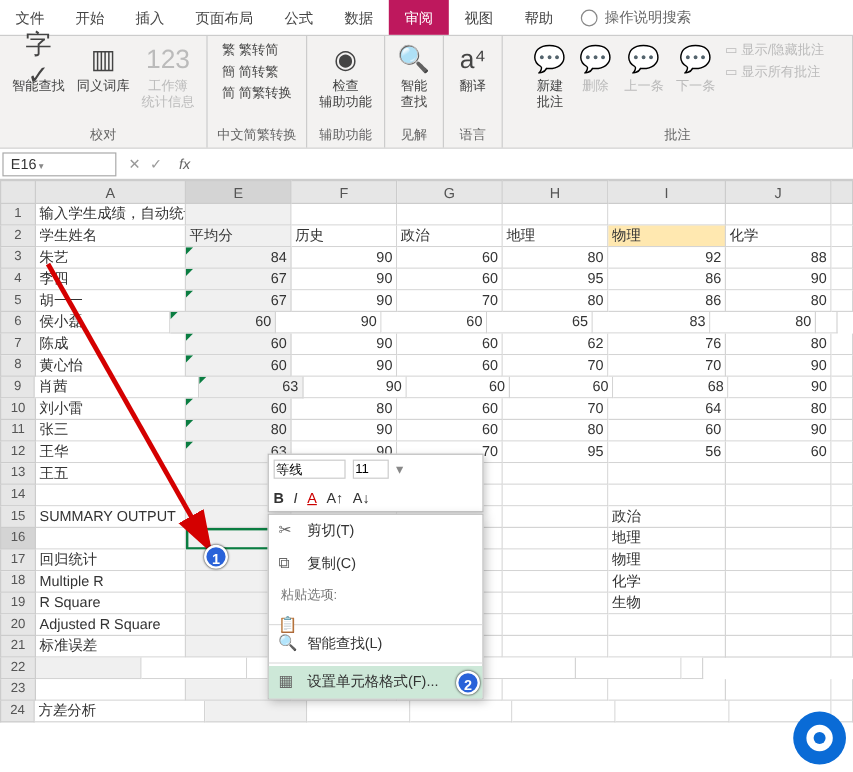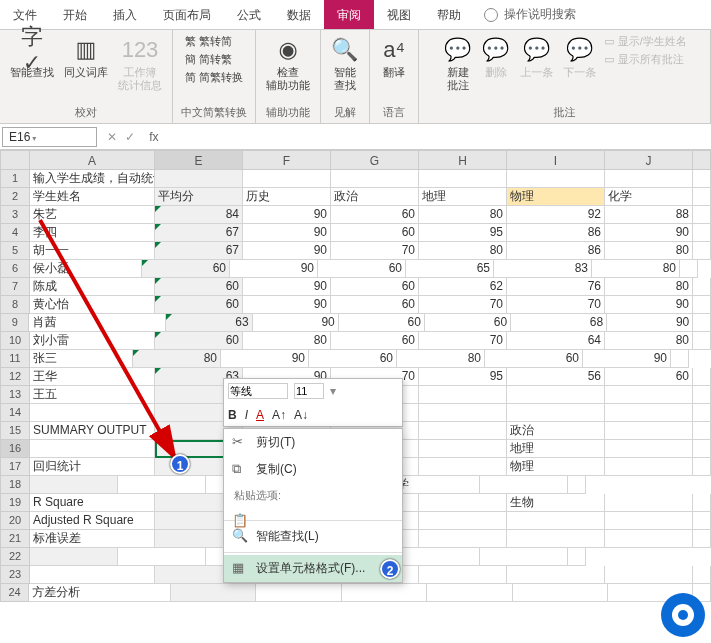--- a/index.html
+++ b/index.html
@@ -13,21 +13,21 @@
 .grp{border-right:1px solid #ccc;padding:4px 8px 2px;display:flex;flex-direction:column;align-items:center;justify-content:space-between}
 .grp-body{display:flex;gap:6px;align-items:flex-start;flex:1}
 .grp-label{font-size:11px;color:#666;text-align:center;padding:1px 0}
 .rbtn{display:flex;flex-direction:column;align-items:center;gap:2px;padding:2px;cursor:pointer;color:#444;font-size:11px;text-align:center;line-height:1.2}
 .ricon{width:28px;height:28px;display:flex;align-items:center;justify-content:center;font-size:22px}
 .rlist{display:flex;flex-direction:column;gap:3px;font-size:11px;color:#444}
 .rlist div{cursor:pointer}
 .namebox-row{display:flex;height:26px;border-bottom:1px solid #ccc;align-items:center;background:#fff}
 .namebox{width:95px;border:1px solid #aaa;margin:2px;padding:2px 6px;font-size:12px;background:#fff}
 .fx-btns{display:flex;gap:8px;padding:0 8px;color:#999}
-.fx{color:#666;padding:0 6px}
+.fx{color:#666;font-style:italic;padding:0 6px}
 .formula{flex:1;padding:2px 6px}
 .grid{position:relative}
 .headers{display:flex;position:sticky;top:0}
 .corner{width:30px;height:20px;background:#e6e6e6;border:1px solid #ccc}
 .colh{height:20px;background:#e6e6e6;border:1px solid #ccc;border-left:none;text-align:center;line-height:20px;color:#555;font-size:12px}
 .colh.sel{background:#d4d4d4}
 .row{display:flex}
 .rowh{width:30px;background:#e6e6e6;border:1px solid #ccc;border-top:none;text-align:center;line-height:17px;color:#555;font-size:11px}
 .rowh.sel{background:#d4d4d4}
 .cell{height:18px;border-right:1px solid #d4d4d4;border-bottom:1px solid #d4d4d4;padding:0 3px;line-height:17px;font-size:12px;overflow:hidden;white-space:nowrap;background:#fff}
@@ -141,21 +141,21 @@
         </div>
       <div class="rbtn" style="color:#bbb">
           <div class="ricon">💬</div>
           <span>上一条</span>
         </div>
       <div class="rbtn" style="color:#bbb">
           <div class="ricon">💬</div>
           <span>下一条</span>
         </div>
       <div class="rlist" style="color:#bbb">
-        <div>▭ <span>显示/学生姓名</span></div>
+        <div>▭ <span>显示/隐藏批注</span></div>
         <div>▭ <span>显示所有批注</span></div>
       </div>
     </div>
     <div class="grp-label">批注</div>
   </div>
 </div>
 
 <div class="namebox-row">
   <div class="namebox dd">E16</div>
   <div class="fx-btns">
@@ -283,21 +283,21 @@
       <div class="cell selcol num green-tri" style="width:88px">60</div>
       <div class="cell num" style="width:88px">80</div>
       <div class="cell num" style="width:88px">60</div>
       <div class="cell num" style="width:88px">70</div>
       <div class="cell num" style="width:98px">64</div>
       <div class="cell num" style="width:88px">80</div>
       <div class="cell" style="width:18px"></div>
     </div>
     <div class="row">
       <div class="rowh">11</div>
-      <div class="cell" style="width:103px">张三</div>
+      <div class="cell" style="width:125px">张三</div>
       <div class="cell selcol num green-tri" style="width:88px">80</div>
       <div class="cell num" style="width:88px">90</div>
       <div class="cell num" style="width:88px">60</div>
       <div class="cell num" style="width:88px">80</div>
       <div class="cell num" style="width:98px">60</div>
       <div class="cell num" style="width:88px">90</div>
       <div class="cell" style="width:18px"></div>
     </div>
     <div class="row">
       <div class="rowh">12</div>
@@ -360,20 +360,21 @@
       <div class="cell selcol" style="width:88px"></div>
       <div class="cell" style="width:88px"></div>
       <div class="cell" style="width:88px"></div>
       <div class="cell" style="width:88px"></div>
       <div class="cell" style="width:98px">物理</div>
       <div class="cell" style="width:88px"></div>
       <div class="cell" style="width:18px"></div>
     </div>
     <div class="row">
       <div class="rowh">18</div>
+      <div class="cell" style="width:125px">Multiple R</div>
       <div class="cell selcol" style="width:88px"></div>
       <div class="cell" style="width:88px"></div>
       <div class="cell" style="width:88px"></div>
       <div class="cell" style="width:88px"></div>
       <div class="cell" style="width:98px">化学</div>
       <div class="cell" style="width:88px"></div>
       <div class="cell" style="width:18px"></div>
     </div>
     <div class="row">
       <div class="rowh">19</div>

